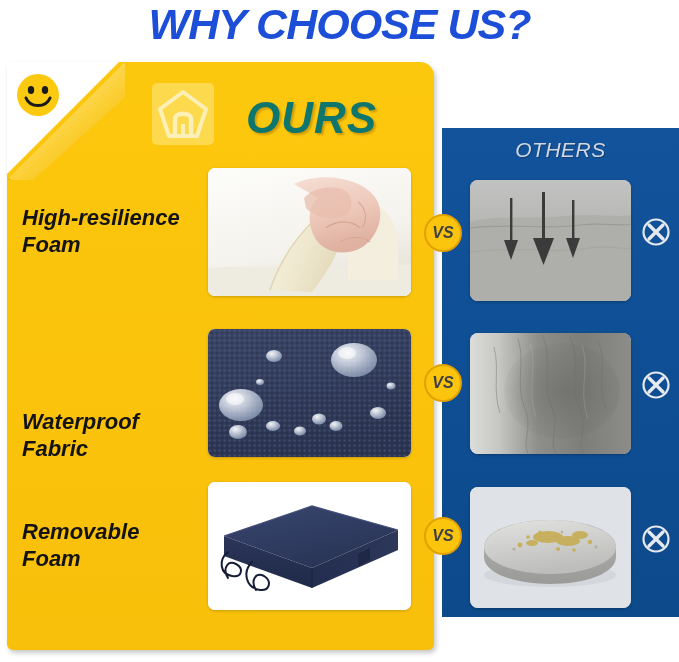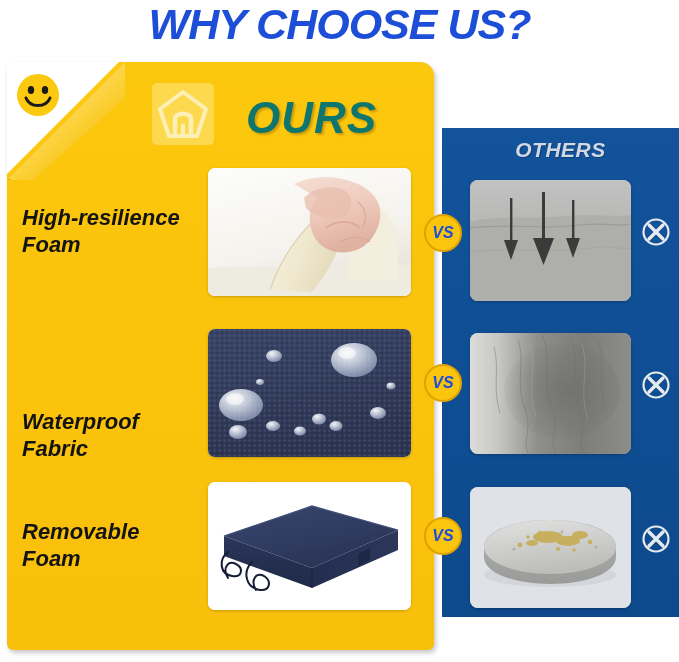--- a/index.html
+++ b/index.html
@@ -41,21 +41,21 @@
     height: 489px;
     background: linear-gradient(180deg,#13539c 0%, #0f4f95 40%, #0d4a8c 100%);
     background-color: #0f5198;
   }
   #others-title {
     position: absolute;
     left: 0;
     top: 10px;
     width: 237px;
     text-align: center;
-    font-weight: bold;
+    font-weight: normal;
     font-style: italic;
     font-size: 21px;
     color: #d3d9e2;
     letter-spacing: 0.5px;
     text-shadow: 1px 1px 0 rgba(0,0,0,0.25);
   }
 
   
   #ours-card {
     position: absolute;
@@ -166,21 +166,21 @@
 
   
   .vs-badge {
     position: absolute;
     width: 38px;
     height: 38px;
     border-radius: 50%;
     background: #fbc50d;
     border: 2px solid #e3a100;
     box-sizing: border-box;
-    color: #1d4ed8;
+    color: #404040;
     font-weight: bold;
     font-style: italic;
     font-size: 16px;
     line-height: 34px;
     text-align: center;
     letter-spacing: 0px;
   }
   #vs-0 { left: 424px; top: 214px; }
   #vs-1 { left: 424px; top: 364px; }
   #vs-2 { left: 424px; top: 517px; }

